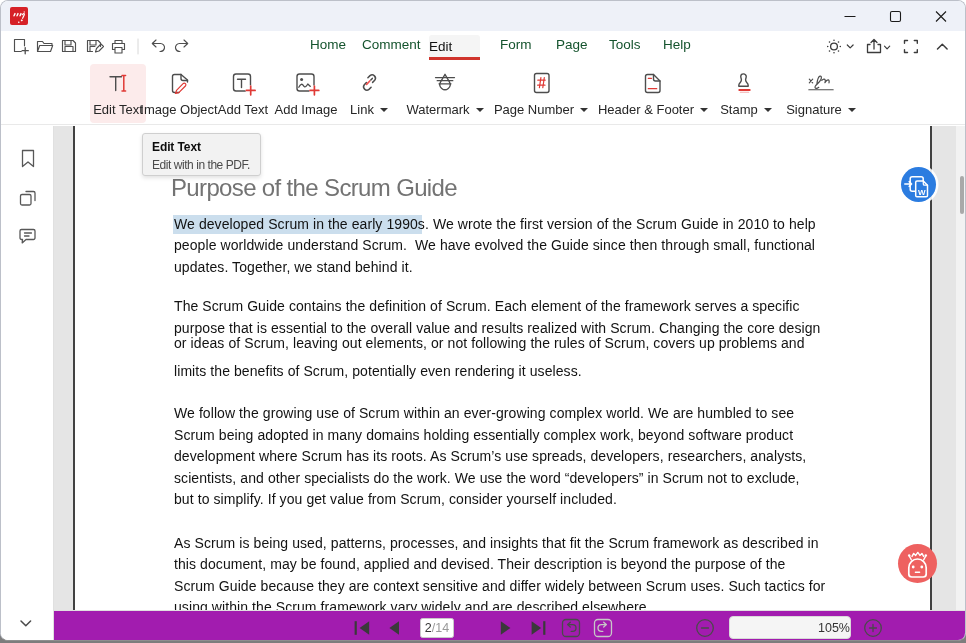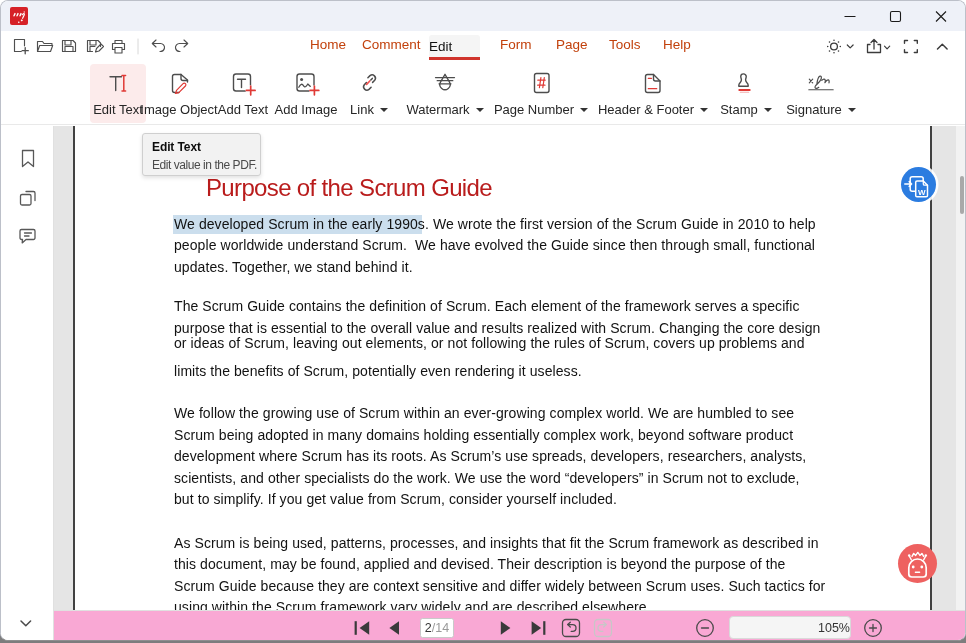--- a/index.html
+++ b/index.html
@@ -9,25 +9,25 @@
 #titlebar { position:absolute; left:0; top:0; width:100%; height:30px; background:#eef1f8; }
 #title { position:absolute; left:32px; top:9px; font-size:13px; letter-spacing:-0.5px; line-height:1.1; color:#1b1b1b; }
 #logo { position:absolute; left:9px; top:6px; width:18px; height:18px; background:#d62127; border-radius:2px; }
 #menurow { position:absolute; left:0; top:30px; width:100%; height:32px; background:#fff; }
 #ribbon { position:absolute; left:0; top:62px; width:100%; height:62px; background:#fff; border-bottom:1px solid #e9e9e9; }
 #docarea { position:absolute; left:0; top:125px; width:966px; height:484px; background:#e5e5e5; }
 #sidebar { position:absolute; left:0; top:125px; width:53px; height:516px; background:#fff; border-right:1px solid #e0e0e0; }
 #page { position:absolute; left:72px; top:125px; width:859px; height:484px; background:#fff; border-left:2px solid #414141; border-right:2px solid #414141; }
 #sbtrack { position:absolute; left:955px; top:125px; width:11px; height:484px; background:#f2f2f2; }
 #sbthumb { position:absolute; left:959px; top:175px; width:4px; height:38px; background:#a9a9a9; border-radius:2px; }
-#statusbar { position:absolute; left:53px; top:609px; width:913px; height:32px; background:#f9a8d4; border-top:1px solid #e0e0e0; }
+#statusbar { position:absolute; left:53px; top:609px; width:913px; height:32px; background:#a21caf; border-top:1px solid #e0e0e0; }
 .tl { position:absolute; white-space:nowrap; font-size:14px; letter-spacing:0.08px; color:#121212; line-height:21.5px; left:173px; }
-#heading { position:absolute; left:170px; top:173px; font-size:24px; letter-spacing:-0.65px; color:#b91c1c; white-space:nowrap; line-height:28px;margin-left:35px; }
+#heading { position:absolute; left:170px; top:173px; font-size:24px; letter-spacing:-0.65px; color:#737373; white-space:nowrap; line-height:28px; }
 #hilite { position:absolute; left:172px; top:214px; width:249px; height:19px; background:#cbdeed; }
-.menutab { position:absolute; top:6px; font-size:13.5px; color:#c2410c; }
+.menutab { position:absolute; top:6px; font-size:13.5px; color:#14532d; }
 #edittab { position:absolute; left:428px; top:4px; width:51px; height:24px; background:#f5f5f5; border-radius:3px; line-height:24px; font-size:13.5px; color:#111; }
 #editline { position:absolute; left:428px; top:26px; width:51px; height:2.5px; background:#d0342c; }
 #tooltip { position:absolute; left:141px; top:132px; width:119px; height:43px; background:#f2f2f2; border:1px solid #cfcfcf; border-radius:3px; box-shadow:0 2px 4px rgba(0,0,0,.12); z-index:20; }
 #tooltip .t1 { position:absolute; left:9px; top:6px; font-size:12px; letter-spacing:-0.1px; font-weight:bold; color:#0d0d0d; }
 #tooltip .t2 { position:absolute; left:9px; top:23.5px; font-size:12px; letter-spacing:-0.45px; color:#4a4a4a; white-space:nowrap; }
 .rlabel { position:absolute; top:39px; width:140px; text-align:center; font-size:13px; color:#262626; white-space:nowrap; }
 .caret { display:inline-block; width:0; height:0; border-left:4px solid transparent; border-right:4px solid transparent; border-top:4.5px solid #333; margin-left:6px; vertical-align:2px; }
 #etbox { position:absolute; left:89px; top:1px; width:56px; height:59px; background:#fcebeb; border-radius:4px; }
 .fbtn { position:absolute; border-radius:50%; z-index:15; }
 svg { display:block; }
@@ -213,21 +213,21 @@
     <div class="tl" style="top:445.4px">development where Scrum has its roots. As Scrum’s use spreads, developers, researchers, analysts,</div>
     <div class="tl" style="top:466.9px">scientists, and other specialists do the work. We use the word “developers” in Scrum not to exclude,</div>
     <div class="tl" style="top:488.4px">but to simplify. If you get value from Scrum, consider yourself included.</div>
     <div class="tl" style="top:531.9px">As Scrum is being used, patterns, processes, and insights that fit the Scrum framework as described in</div>
     <div class="tl" style="top:553.4px">this document, may be found, applied and devised. Their description is beyond the purpose of the</div>
     <div class="tl" style="top:574.9px">Scrum Guide because they are context sensitive and differ widely between Scrum uses. Such tactics for</div>
     <div class="tl" style="top:596.4px">using within the Scrum framework vary widely and are described elsewhere.</div>
   </div>
   <div id="tooltip">
       <div class="t1">Edit Text</div>
-      <div class="t2">Edit value in the PDF.</div>
+      <div class="t2">Edit with in the PDF.</div>
     </div>
   <div id="statusbar">
     <svg style="position:absolute;left:-53px;top:0" width="966" height="32" viewBox="0 0 966 32" fill="none" stroke-linecap="round" stroke-linejoin="round">
       <g fill="#3a3a3a" stroke="none">
         <rect x="353.6" y="10.2" width="2.2" height="13.6"></rect>
         <path d="M368.2 10.2 v13.6 l-9.6-6.8 z"></path>
         <path d="M398 10.2 v13.6 l-9.6-6.8 z"></path>
         <path d="M499.8 10.2 v13.6 l9.6-6.8 z"></path>
         <path d="M530.6 10.2 v13.6 l9.6-6.8 z"></path>
         <rect x="542.2" y="10.2" width="2.2" height="13.6"></rect>

